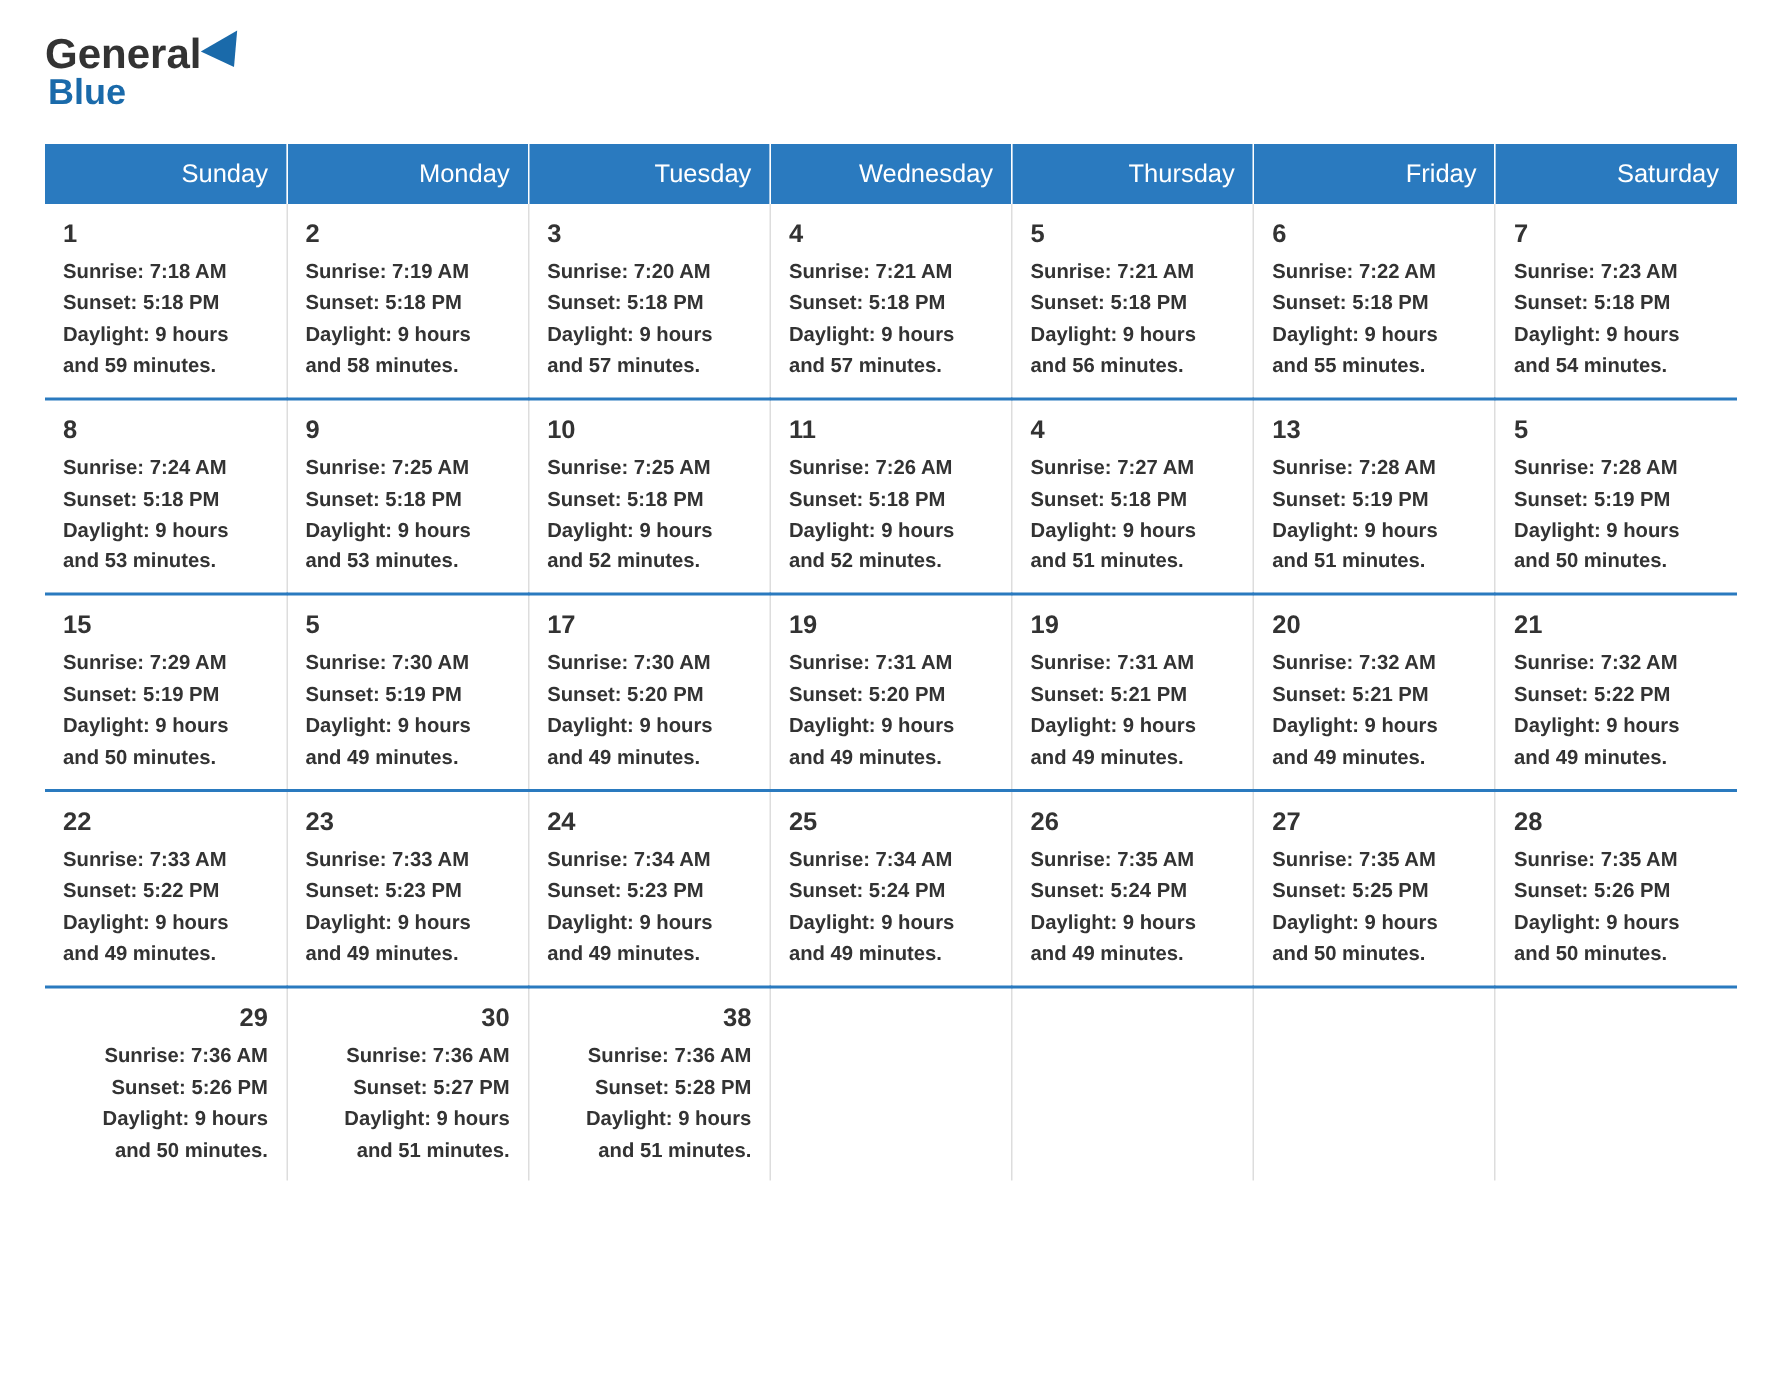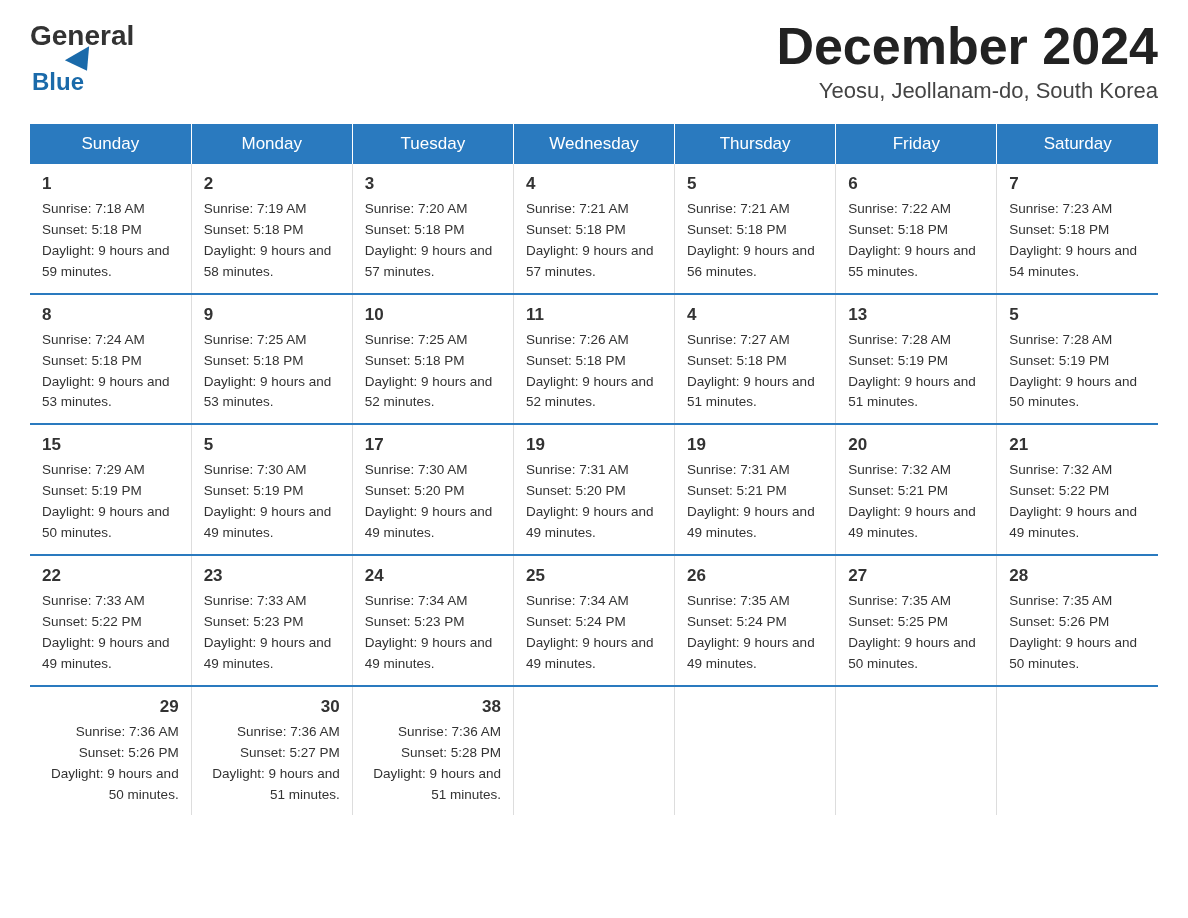--- a/index.html
+++ b/index.html
@@ -20,21 +20,20 @@
       display: flex;
       flex-direction: column;
       align-items: flex-start;
     }
     .logo-top {
       display: flex;
       align-items: center;
       font-size: 28px;
       font-weight: bold;
       color: #333;
-      flex-direction: column;
     }
     .logo-general { color: #333; }
     .logo-arrow {
       width: 0;
       height: 0;
       border-left: 14px solid transparent;
       border-right: 14px solid transparent;
       border-top: 20px solid #1a6aaa;
       margin: 0 3px;
       transform: rotate(-30deg);
@@ -64,21 +63,21 @@
     table {
       width: 100%;
       border-collapse: collapse;
       table-layout: fixed;
     }
     thead tr {
       background-color: #2a7abf;
     }
     thead th {
       color: #fff;
-      text-align: center;
+      text-align: right;
       padding: 10px 12px;
       font-size: 17px;
       font-weight: normal;
       border-right: 1px solid #fff;
     }
     thead th:last-child {
       border-right: none;
     }
     tbody tr {
       border-bottom: 2px solid #2a7abf;
@@ -96,40 +95,37 @@
     }
     .day-number {
       font-size: 17px;
       font-weight: bold;
       margin-bottom: 5px;
       display: block;
     }
     .day-info {
       font-size: 13.5px;
       line-height: 1.55;
+      font-weight: bold;
     }
     tbody tr:last-child {
       border-bottom: none;
       text-align: right;
     }
   </style>
 </head>
 <body>
 
 <div class="header">
   <div class="logo">
     <div class="logo-top">
       <span class="logo-general">General</span>
       <span class="logo-arrow"></span>
     </div>
     <div class="logo-blue">Blue</div>
-  </div>
-  <div class="title-section">
-    <div class="month-title">December 2024</div>
-    <div class="location">Yeosu, Jeollanam-do, South Korea</div>
   </div>
 </div>
 
 <table>
   <thead>
     <tr>
     <th>Sunday</th>
         <th>Monday</th>
         <th>Tuesday</th>
         <th>Wednesday</th>

